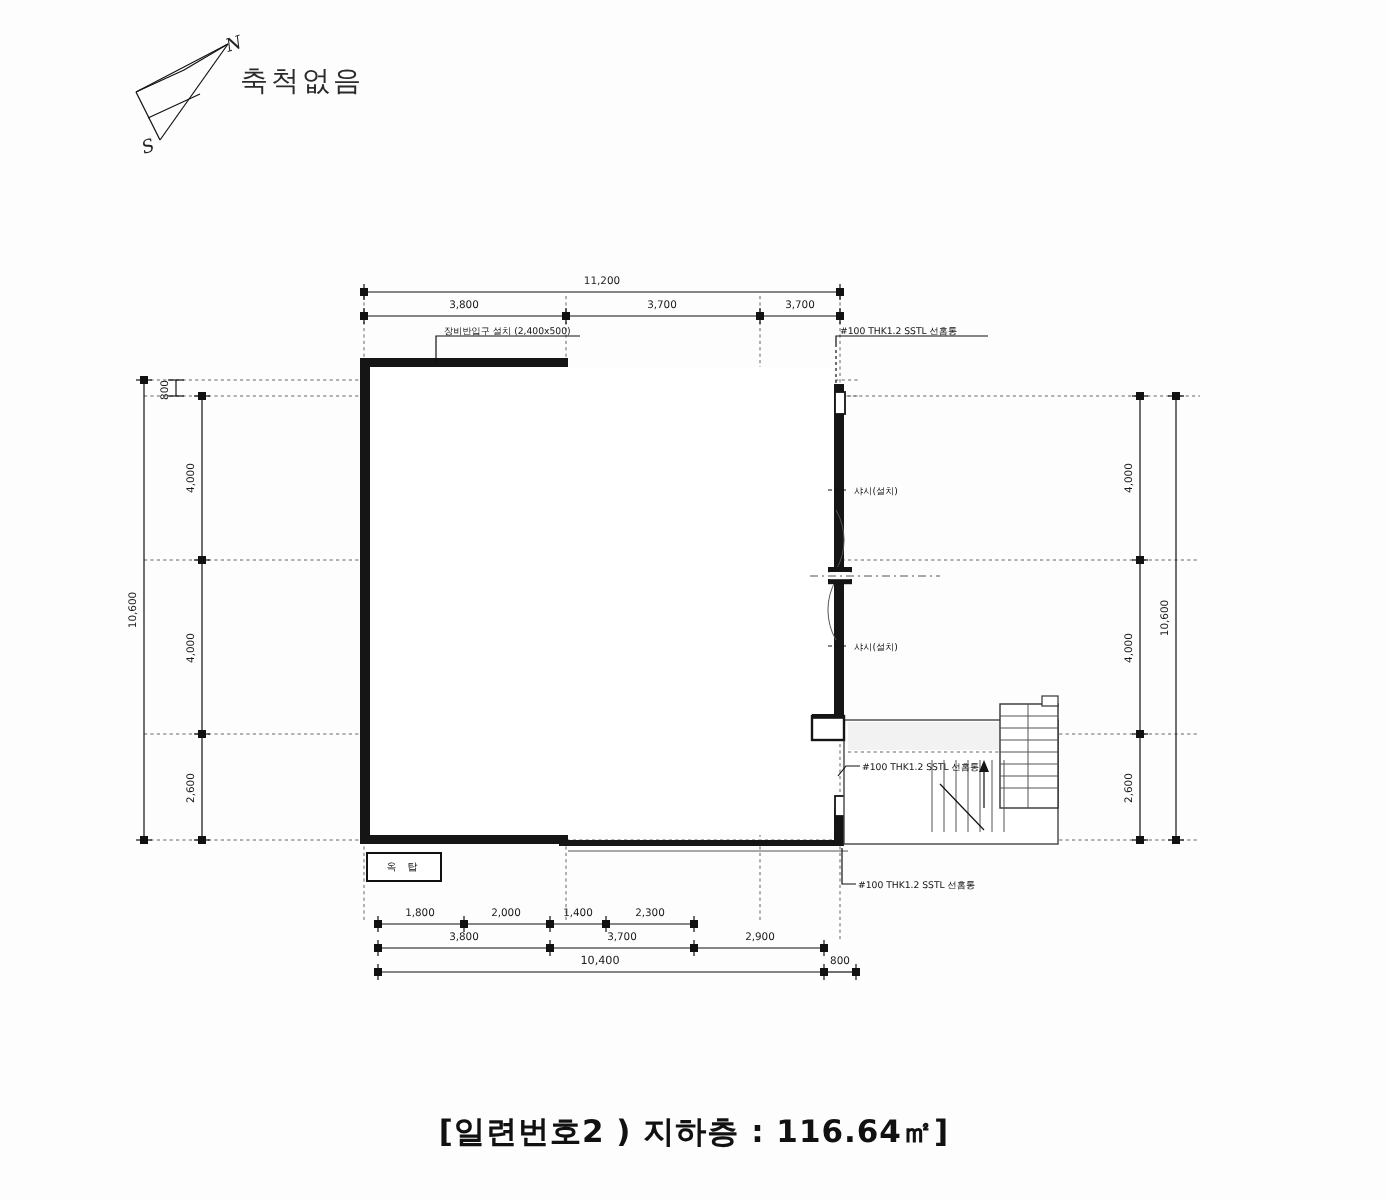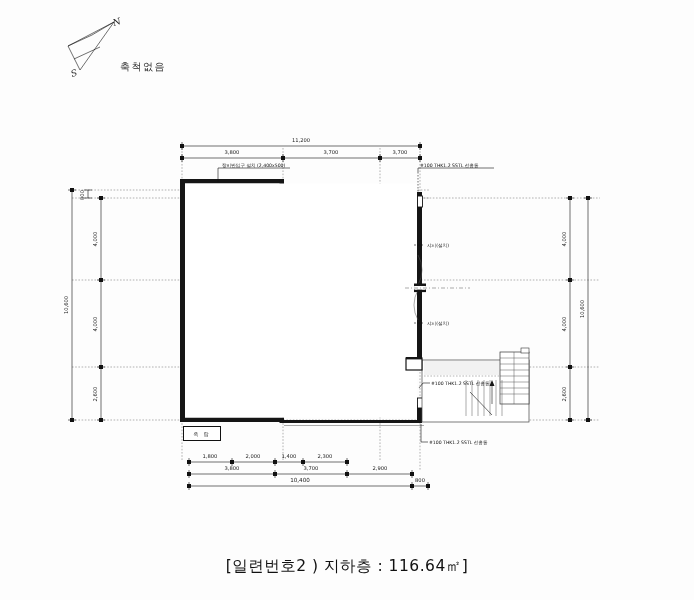--- a/index.html
+++ b/index.html
@@ -45,37 +45,38 @@
   }
   .compass-txt {
     font-size: 9px;
     fill: #222222;
     font-style: italic;
     font-family: "DejaVu Serif", serif;
   }
   .scale-note {
     position: absolute;
     left: 120px;
-    top: 60px;
-    font-size: 10px;
+    top: 32px;
+    font-size: 14px;
     color: #2b2b2b;
     letter-spacing: 1.5px;
     white-space: nowrap;
     font-family: "DejaVu Sans", "Liberation Sans", sans-serif;
   }
   .plan-title {
     position: absolute;
     left: 0;
     top: 556px;
     width: 694px;
     text-align: center;
     font-size: 15.5px;
     color: #111111;
     letter-spacing: 0.5px;
     font-family: "DejaVu Sans", "Liberation Sans", sans-serif;
+    font-weight: bold;
   }
   .room-tag {
     position: absolute;
     left: 183px;
     top: 426px;
     width: 36px;
     height: 13px;
     border: 0.8px solid #111;
     background: #ffffff;
     font-size: 5px;

